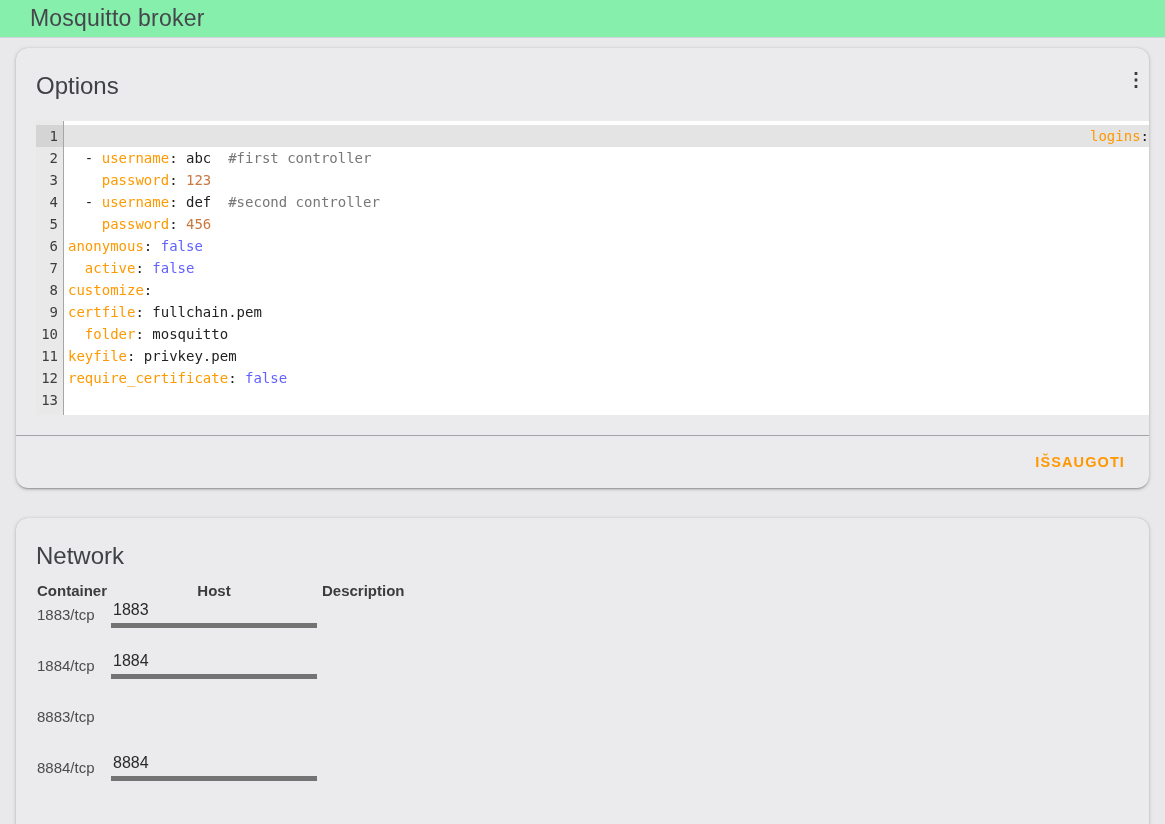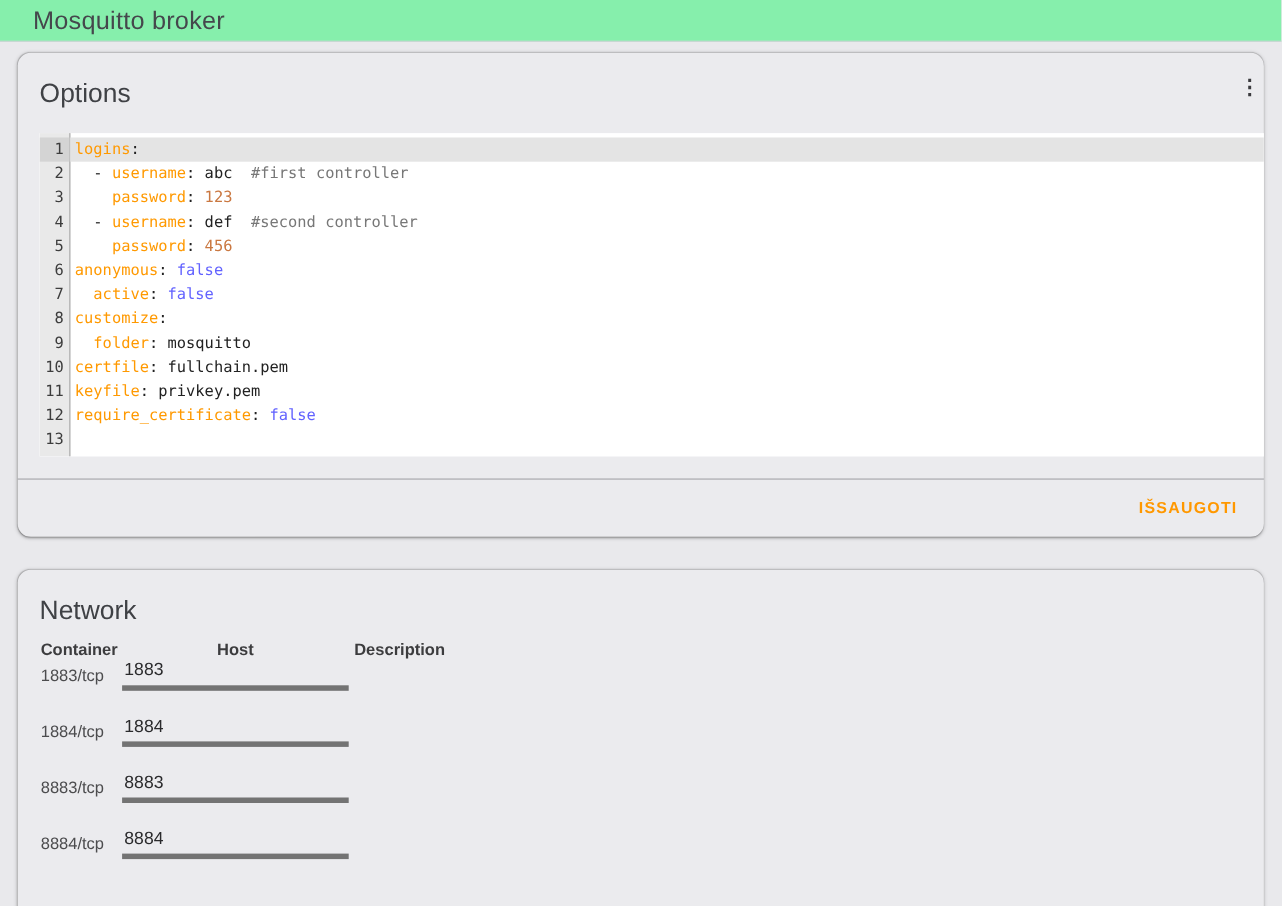--- a/index.html
+++ b/index.html
@@ -53,21 +53,21 @@
     width:28px; background:#e9e9e9;
     border-right:1px solid #a6a6a6;
     padding:4px 0; flex:none;
   }
   .gutter .gn {
     height:22px; text-align:right; padding-right:5px; color:#3d3d3d;
   }
   .gutter .gn.active { background:#d4d4d4; }
   .code { flex:1; padding:4px 0; }
   .code .ln { height:22px; white-space:pre; padding-left:4px; color:#222; }
-  .code .ln.active { background:#e4e4e4; }
+  .code .ln.active { background:#e4e4e4;text-align:right; }
   .tk.k  { color:var(--code-key, #ff9900); }
   .tk.n  { color:var(--code-number, #ca7841); }
   .tk.w  { color:var(--code-keyword, #6262ff); }
   .tk.c  { color:var(--code-comment, #777777); }
   .card-divider { border:none; border-top:1px solid #a3a3a8; margin-top:20px; }
   .card-footer {
     height:52px; display:flex; align-items:center; justify-content:flex-end;
     padding-right:10px;
   }
   .save-btn {
@@ -136,22 +136,22 @@
       </div>
       <div class="code">
         <div class="ln active"><span class="tk k">logins</span><span class="tk">:</span></div>
         <div class="ln"><span class="tk">  - </span><span class="tk k">username</span><span class="tk">: abc  </span><span class="tk c">#first controller</span></div>
         <div class="ln"><span class="tk">    </span><span class="tk k">password</span><span class="tk">: </span><span class="tk n">123</span></div>
         <div class="ln"><span class="tk">  - </span><span class="tk k">username</span><span class="tk">: def  </span><span class="tk c">#second controller</span></div>
         <div class="ln"><span class="tk">    </span><span class="tk k">password</span><span class="tk">: </span><span class="tk n">456</span></div>
         <div class="ln"><span class="tk k">anonymous</span><span class="tk">: </span><span class="tk w">false</span></div>
         <div class="ln"><span class="tk">  </span><span class="tk k">active</span><span class="tk">: </span><span class="tk w">false</span></div>
         <div class="ln"><span class="tk k">customize</span><span class="tk">:</span></div>
+        <div class="ln"><span class="tk k">certfile</span><span class="tk">: fullchain.pem</span></div>
         <div class="ln"><span class="tk">  </span><span class="tk k">folder</span><span class="tk">: mosquitto</span></div>
-        <div class="ln"><span class="tk k">certfile</span><span class="tk">: fullchain.pem</span></div>
         <div class="ln"><span class="tk k">keyfile</span><span class="tk">: privkey.pem</span></div>
         <div class="ln"><span class="tk k">require_certificate</span><span class="tk">: </span><span class="tk w">false</span></div>
         <div class="ln"></div>
       </div>
     </div>
 
     <hr class="card-divider">
     <div class="card-footer">
       <button class="save-btn">IŠSAUGOTI</button>
     </div>
@@ -173,21 +173,20 @@
       </div>
 
       <div class="net-row net-data">
         <span class="net-label">1884/tcp</span>
         <input class="port-input" type="text" value="1884" style="">
         <span class="net-desc-cell"></span>
       </div>
 
       <div class="net-row net-data">
         <span class="net-label">8883/tcp</span>
-        <input class="port-input" type="text" value="8883" style="">
         <span class="net-desc-cell"></span>
       </div>
 
       <div class="net-row net-data">
         <span class="net-label">8884/tcp</span>
         <input class="port-input" type="text" value="8884" style="">
         <span class="net-desc-cell"></span>
       </div>
     </div>
   </section>

